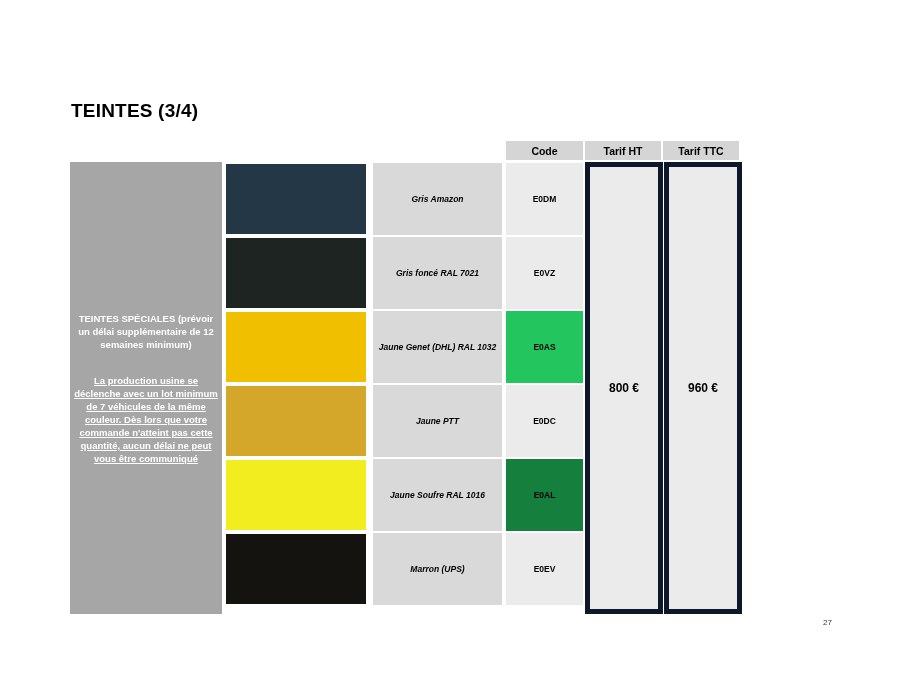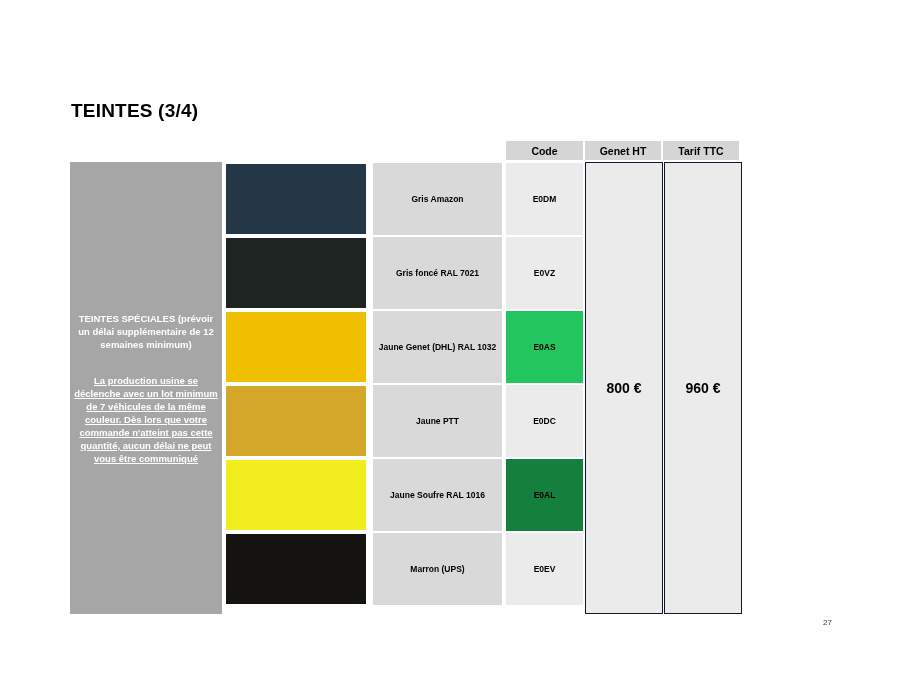--- a/index.html
+++ b/index.html
@@ -126,20 +126,21 @@
     height: 70px;
   }
 
   
   .name-col {
     position: absolute;
     left: 302px;
     top: 0;
     width: 131px;
     height: 452px;
+    font-style: italic;
   }
   .name-cell {
     position: absolute;
     left: 0;
     width: 131px;
     height: 74px;
     background: #d9d9d9;
     border: 1px solid #ffffff;
     box-sizing: border-box;
     display: flex;
@@ -175,26 +176,26 @@
     font-weight: bold;
     color: #000000;
   }
 
   
   .tarif-cell {
     position: absolute;
     top: 0;
     height: 452px;
     background: #ebebeb;
-    border: 1px solid #0f172a;
-    box-sizing: border-box;
-    display: flex;
-    align-items: center;
-    justify-content: center;
-    font-size: 14px;
+    border: 5px solid #0f172a;
+    box-sizing: border-box;
+    display: flex;
+    align-items: center;
+    justify-content: center;
+    font-size: 12px;
     font-weight: bold;
     color: #000000;
   }
   #tarif-ht-cell  { left: 515px; width: 78px; }
   #tarif-ttc-cell { left: 594px; width: 78px; }
 
   
   #page-number {
     position: absolute;
     left: 823px;
@@ -207,21 +208,21 @@
 <body>
 
 <div id="slide" style="background: rgb(255, 255, 255);">
 
   <div id="page-title">TEINTES (3/4)</div>
 
   <div id="table-wrap">
 
     <div class="hdr-row">
       <div class="hdr-cell hdr-code" style="background: rgb(213, 213, 213);">Code</div>
-      <div class="hdr-cell hdr-ht" style="background: rgb(213, 213, 213);">Genet HT</div>
+      <div class="hdr-cell hdr-ht" style="background: rgb(213, 213, 213);">Tarif HT</div>
       <div class="hdr-cell hdr-ttc" style="background: rgb(213, 213, 213);">Tarif TTC</div>
     </div>
 
     <div class="body-area">
 
       <div id="special-panel" style="background: rgb(166, 166, 166);">
         <div class="sp-head" style="color: rgb(255, 255, 255);">TEINTES SPÉCIALES (prévoir un délai supplémentaire de 12 semaines minimum)</div>
         <div class="sp-note" style="color: rgb(255, 255, 255);">La production usine se déclenche avec un lot minimum de 7 véhicules de la même couleur. Dès lors que votre commande n'atteint pas cette quantité, aucun délai ne peut vous être communiqué</div>
       </div>
 

